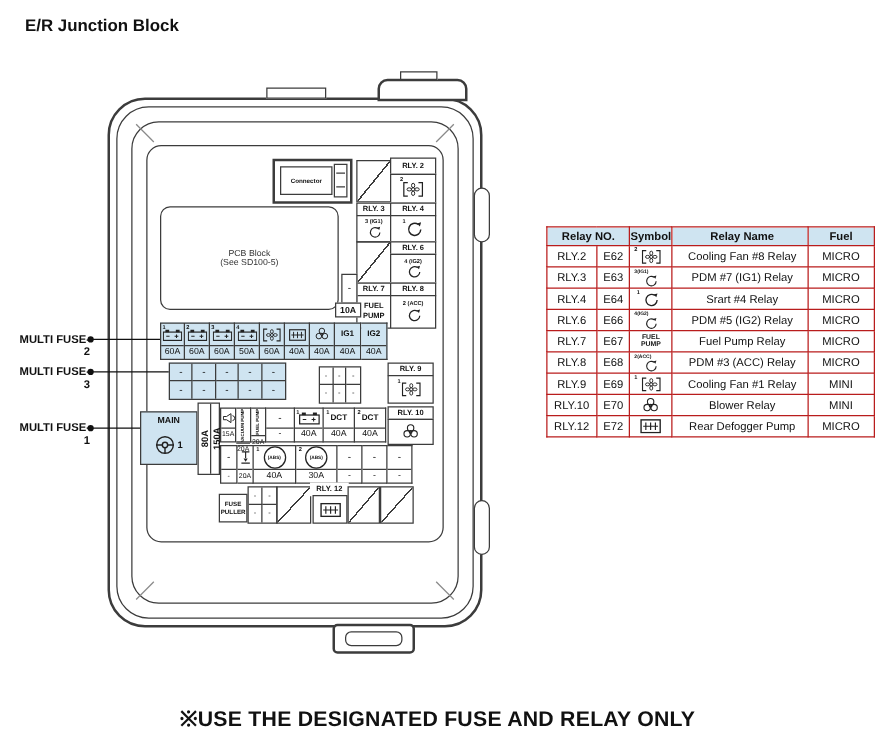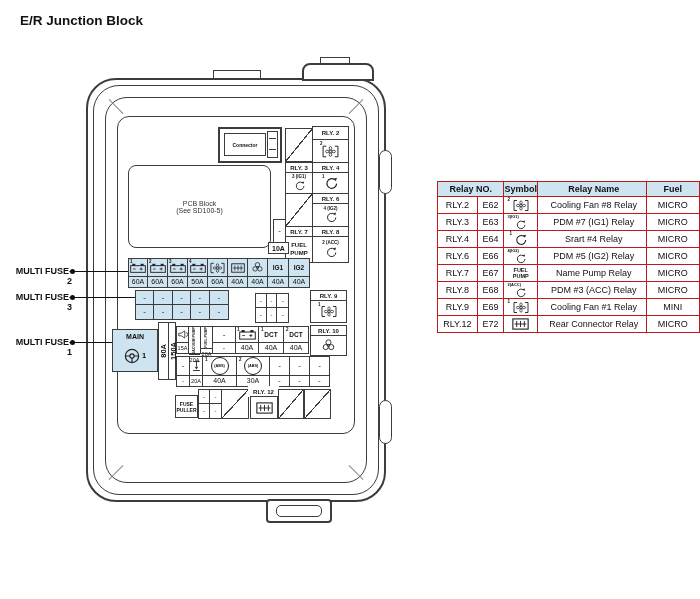--- a/index.html
+++ b/index.html
@@ -530,21 +530,21 @@
         <td>RLY.7</td>
           <td>E67</td>
         <td>
             <div class="symwrap">
               <div class="fueltxt">
                 <div>FUEL</div>
                 <div>PUMP</div>
               </div>
             </div>
           </td>
-        <td class="namecell">Name Pump Relay</td>
+        <td class="namecell">Fuel Pump Relay</td>
           <td>MICRO</td>
       </tr>
       <tr>
         <td>RLY.8</td>
           <td>E68</td>
         <td>
             <div class="symwrap" style="flex-direction:column;">
               <span style="font-size:4px;font-weight:bold;line-height:1;align-self:flex-start;margin-left:3px;"><span>2</span><span>(ACC)</span></span>
               <svg class="ic" width="11" height="11">
                 <use href="#sym-coil"></use>
@@ -562,29 +562,43 @@
               <span class="sup" style="left:3px;top:1px;">1</span>
               <svg class="ic" width="16" height="13">
                 <use href="#sym-fanbox"></use>
               </svg>
             </div>
           </td>
         <td class="namecell">Cooling Fan #1 Relay</td>
           <td>MINI</td>
       </tr>
       <tr>
+        <td>RLY.10</td>
+          <td>E70</td>
+        <td>
+            <div class="symwrap">
+              <svg class="ic" width="15" height="15">
+                <use href="#sym-blower"></use>
+              </svg>
+            </div>
+          </td>
+        <td class="namecell">Blower Relay</td>
+          <td>MINI</td>
+      </tr>
+      <tr>
         <td>RLY.12</td>
           <td>E72</td>
         <td>
             <div class="symwrap">
               <svg class="ic" width="17" height="12">
                 <use href="#sym-defog"></use>
               </svg>
             </div>
           </td>
-        <td class="namecell">Rear Connector Relay</td>
+        <td class="namecell">Rear Defogger Pump</td>
           <td>MICRO</td>
       </tr>
     </tbody>
   </table>
 
+  <div class="abs" style="left:0;top:563px;width:700px;text-align:center;font-size:17px;font-weight:bold;letter-spacing:0.2px;">※USE THE DESIGNATED FUSE AND RELAY ONLY</div>
 
 </div>
 
 </body></html>

